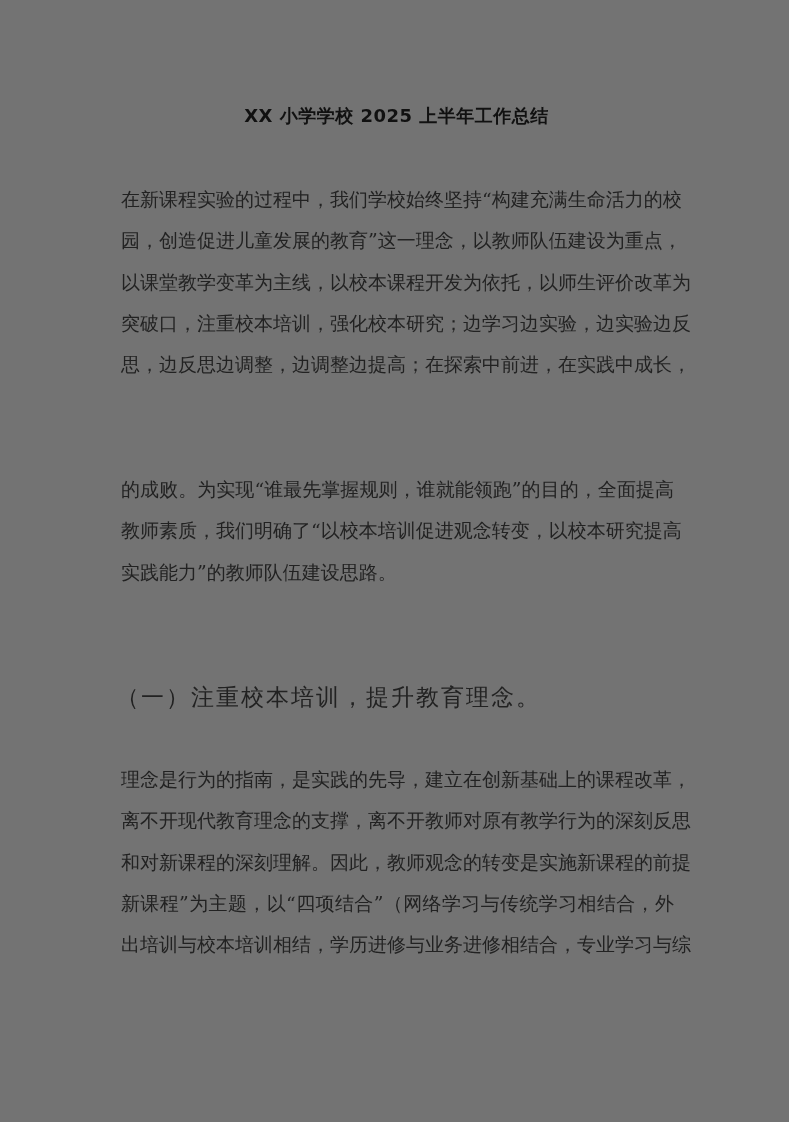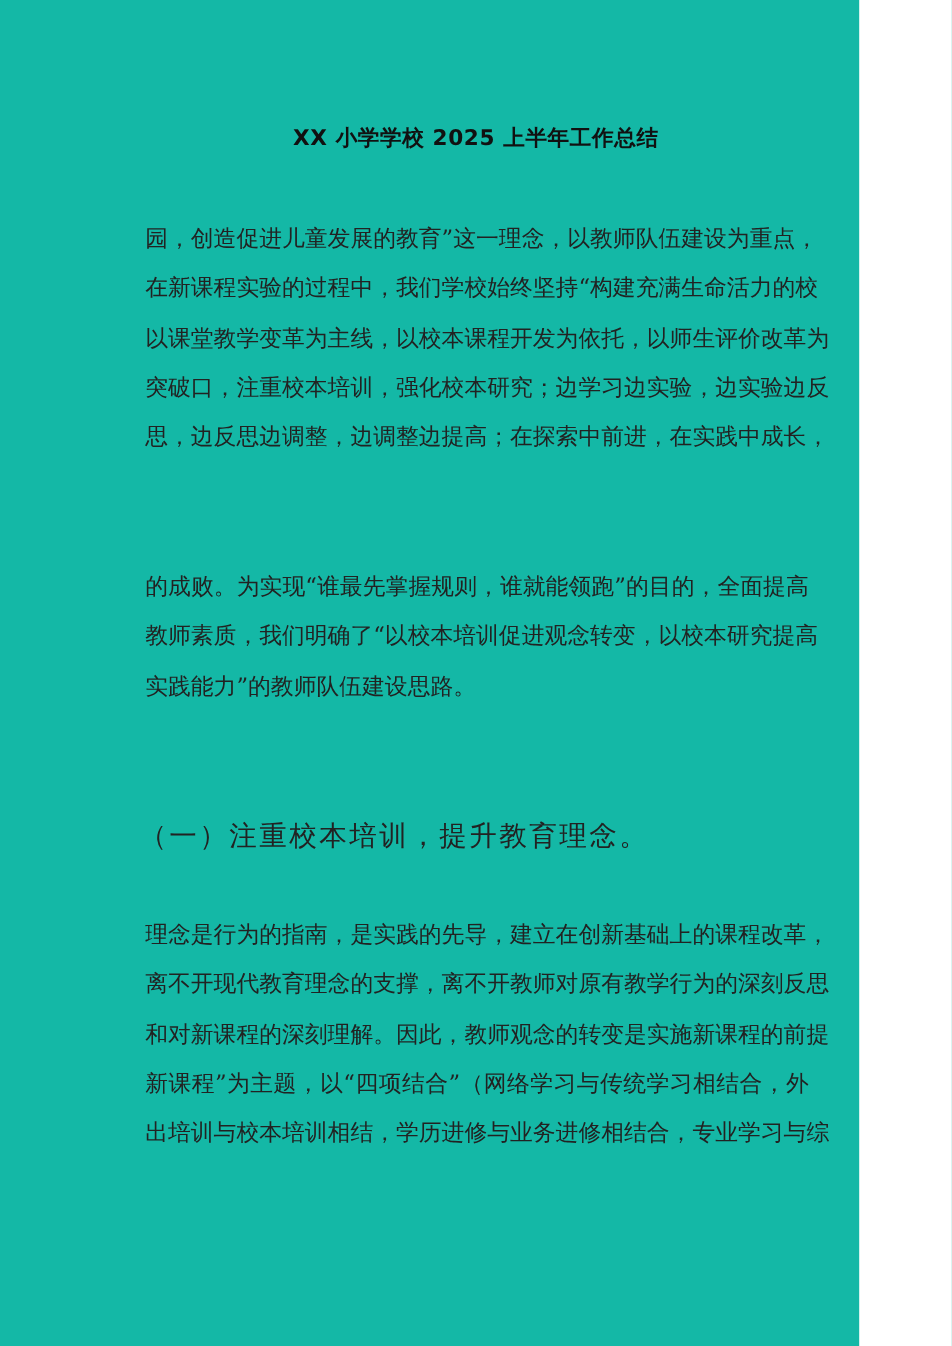--- a/index.html
+++ b/index.html
@@ -1,37 +1,37 @@
 <!DOCTYPE html>
 <html><head>
 <meta charset="utf-8">
 <style>
   html, body { margin: 0; padding: 0; background: #ffffff; }
   body { width: 793px; height: 1122px; position: relative; overflow: hidden;
          font-family: "DejaVu Serif", "Liberation Serif", serif; color: #1a1a1a; }
-  .page { position: absolute; left: 0; top: 0; width: 716px; height: 1122px; background: #14b8a6; }
+  .page { position: absolute; left: 0; top: 0; width: 789px; height: 1122px; background: #737373; }
   .title { position: absolute; left: 0; width: 793px; top: 104px; text-align: center;
            font-family: "DejaVu Sans", "Liberation Sans", sans-serif; font-weight: bold;
            font-size: 18px; line-height: 24px; color: #111; letter-spacing: 0.5px; }
   .para { position: absolute; left: 121px; width: 553px; }
   .line { display: block; height: 41.3px; line-height: 41.3px; font-size: 19px;
           white-space: nowrap; text-align: justify; text-align-last: justify; color: #222; }
   .line.last { text-align-last: left; }
   .heading { position: absolute; left: 116px; top: 677px; font-size: 23px; line-height: 41.3px;
              white-space: nowrap; letter-spacing: 2px; color: #222; }
 </style>
 </head>
 <body>
 
 <div class="page">
   <div class="title">XX 小学学校 2025 上半年工作总结</div>
 
   <div class="para" style="top:179px;">
+    <span class="line">在新课程实验的过程中，我们学校始终坚持“构建充满生命活力的校</span>
     <span class="line">园，创造促进儿童发展的教育”这一理念，以教师队伍建设为重点，</span>
-    <span class="line">在新课程实验的过程中，我们学校始终坚持“构建充满生命活力的校</span>
     <span class="line">以课堂教学变革为主线，以校本课程开发为依托，以师生评价改革为</span>
     <span class="line">突破口，注重校本培训，强化校本研究；边学习边实验，边实验边反</span>
     <span class="line">思，边反思边调整，边调整边提高；在探索中前进，在实践中成长，</span>
   </div>
 
   <div class="para" style="top:469px;">
     <span class="line">的成败。为实现“谁最先掌握规则，谁就能领跑”的目的，全面提高</span>
     <span class="line">教师素质，我们明确了“以校本培训促进观念转变，以校本研究提高</span>
     <span class="line last">实践能力”的教师队伍建设思路。</span>
   </div>

